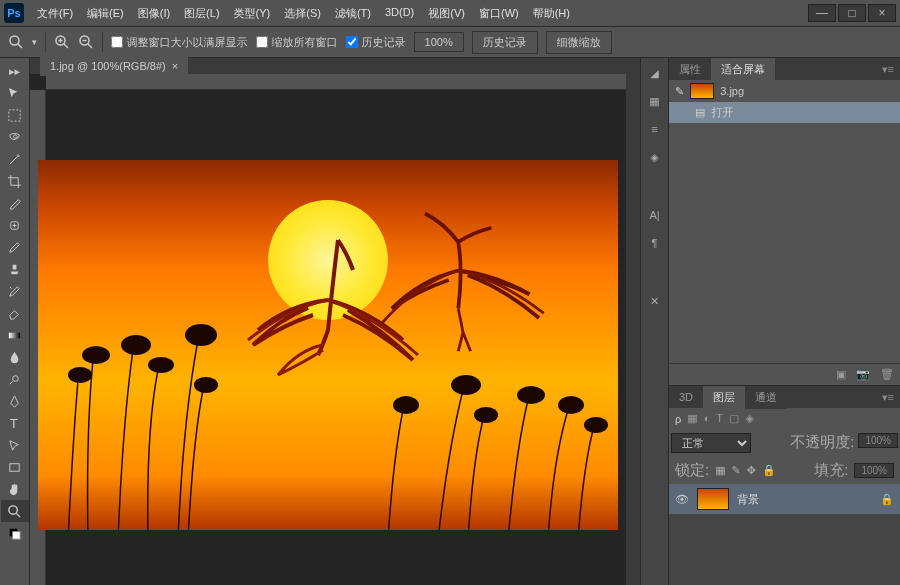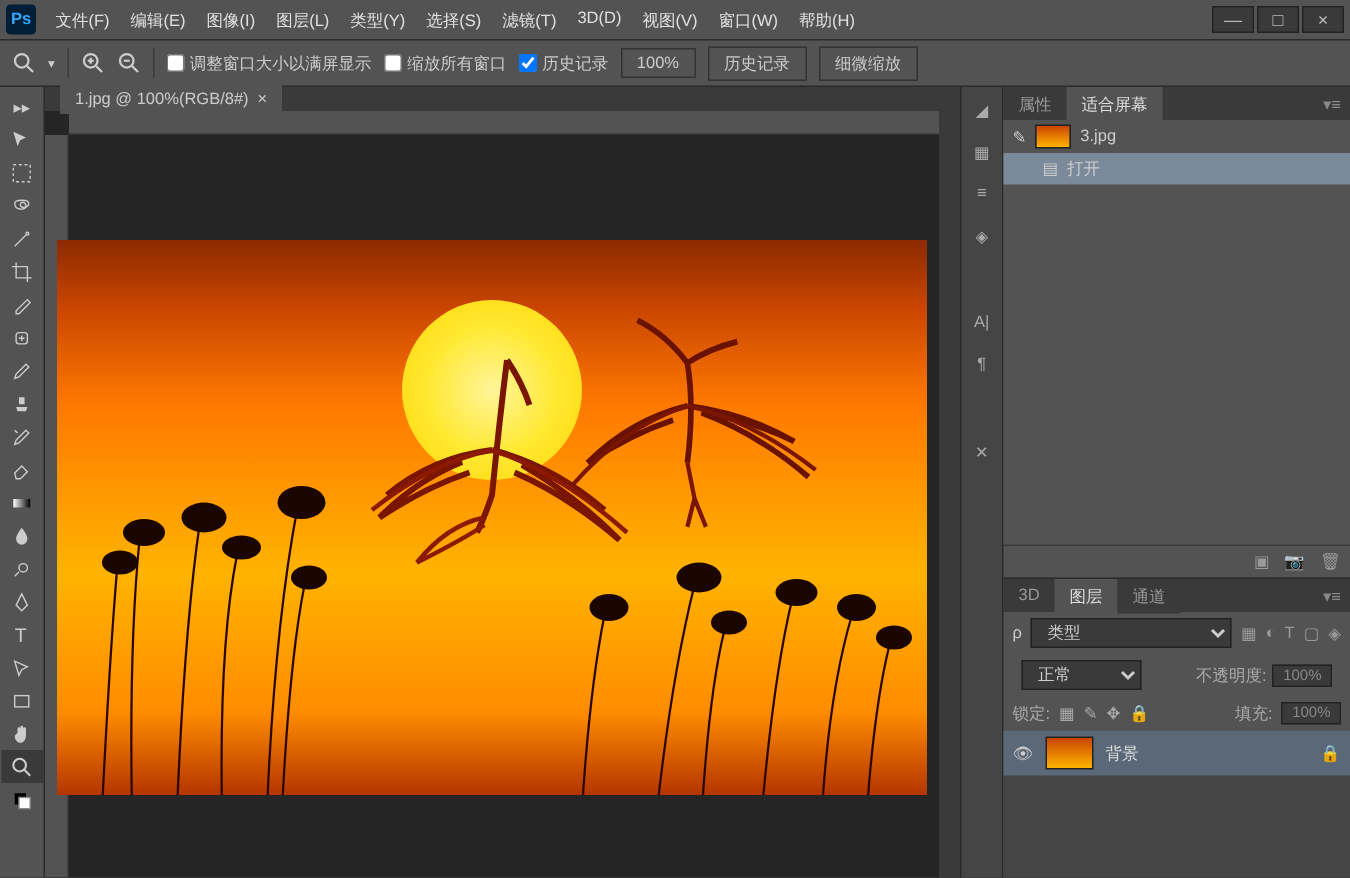--- a/index.html
+++ b/index.html
@@ -43,22 +43,22 @@
 .panel-body { background:#535353; flex:1; }
 .history-item { display:flex; align-items:center; padding:3px 6px; gap:6px; cursor:pointer; }
 .history-item.file { background:#535353; }
 .history-item.sel { background:#7a8a9a; }
 .thumb { width:24px; height:16px; background:linear-gradient(180deg,#c94500,#ffb300); border:1px solid #222; }
 .layers-panel { height:200px; border-top:1px solid #2a2a2a; display:flex; flex-direction:column; }
 .layer-controls { display:flex; align-items:center; gap:6px; padding:4px 6px; }
 .layer-select { background:#3a3a3a; border:1px solid #222; color:#ccc; padding:2px 6px; font-size:11px; flex:1; }
 .layer-mini-icons { display:flex; gap:6px; color:#999; }
 .layer-mini-icons span { cursor:pointer; }
-.layer-row { display:flex; align-items:center; padding:4px 12px; gap:4px; }
-.layer-label { color:#aaa; font-size:11px; }
+.layer-row { display:flex; align-items:flex-start; padding:4px 2px; gap:4px; }
+.layer-label { color:#aaa; font-size:15px; }
 .layer-val { background:#3a3a3a; border:1px solid #222; padding:1px 6px; color:#888; font-size:10px; }
 .lock-row { display:flex; align-items:center; gap:6px; padding:4px 6px; color:#aaa; }
 .layer-list { flex:1; background:#454545; }
 .layer-item { display:flex; align-items:center; padding:4px 6px; gap:8px; background:#5a6878; }
 .layer-eye { width:14px; color:#ccc; }
 .layer-thumb { width:32px; height:22px; background:linear-gradient(180deg,#c94500,#ffb300); border:1px solid #222; }
 .layer-name { flex:1; color:#ddd; }
 .layer-lock { color:#ccc; }
 .scroll-v { width:14px; background:#3a3a3a; }
 .dd { font-size:9px; }
@@ -348,23 +348,20 @@
 
     <div class="layers-panel">
       <div class="panel-tabs">
         <div class="panel-tab">3D</div>
         <div class="panel-tab active">图层</div>
         <div class="panel-tab">通道</div>
         <div class="panel-menu">▾≡</div>
       </div>
       <div class="layer-controls">
         <span>ρ</span>
-        <select class="layer-select">
-          <option>类型</option>
-        </select>
         <div class="layer-mini-icons">
           <span>▦</span>
           <span>◐</span>
           <span>T</span>
           <span>▢</span>
           <span>◈</span>
         </div>
       </div>
       <div class="layer-row">
         <select class="layer-select" style="flex:0 0 80px">

